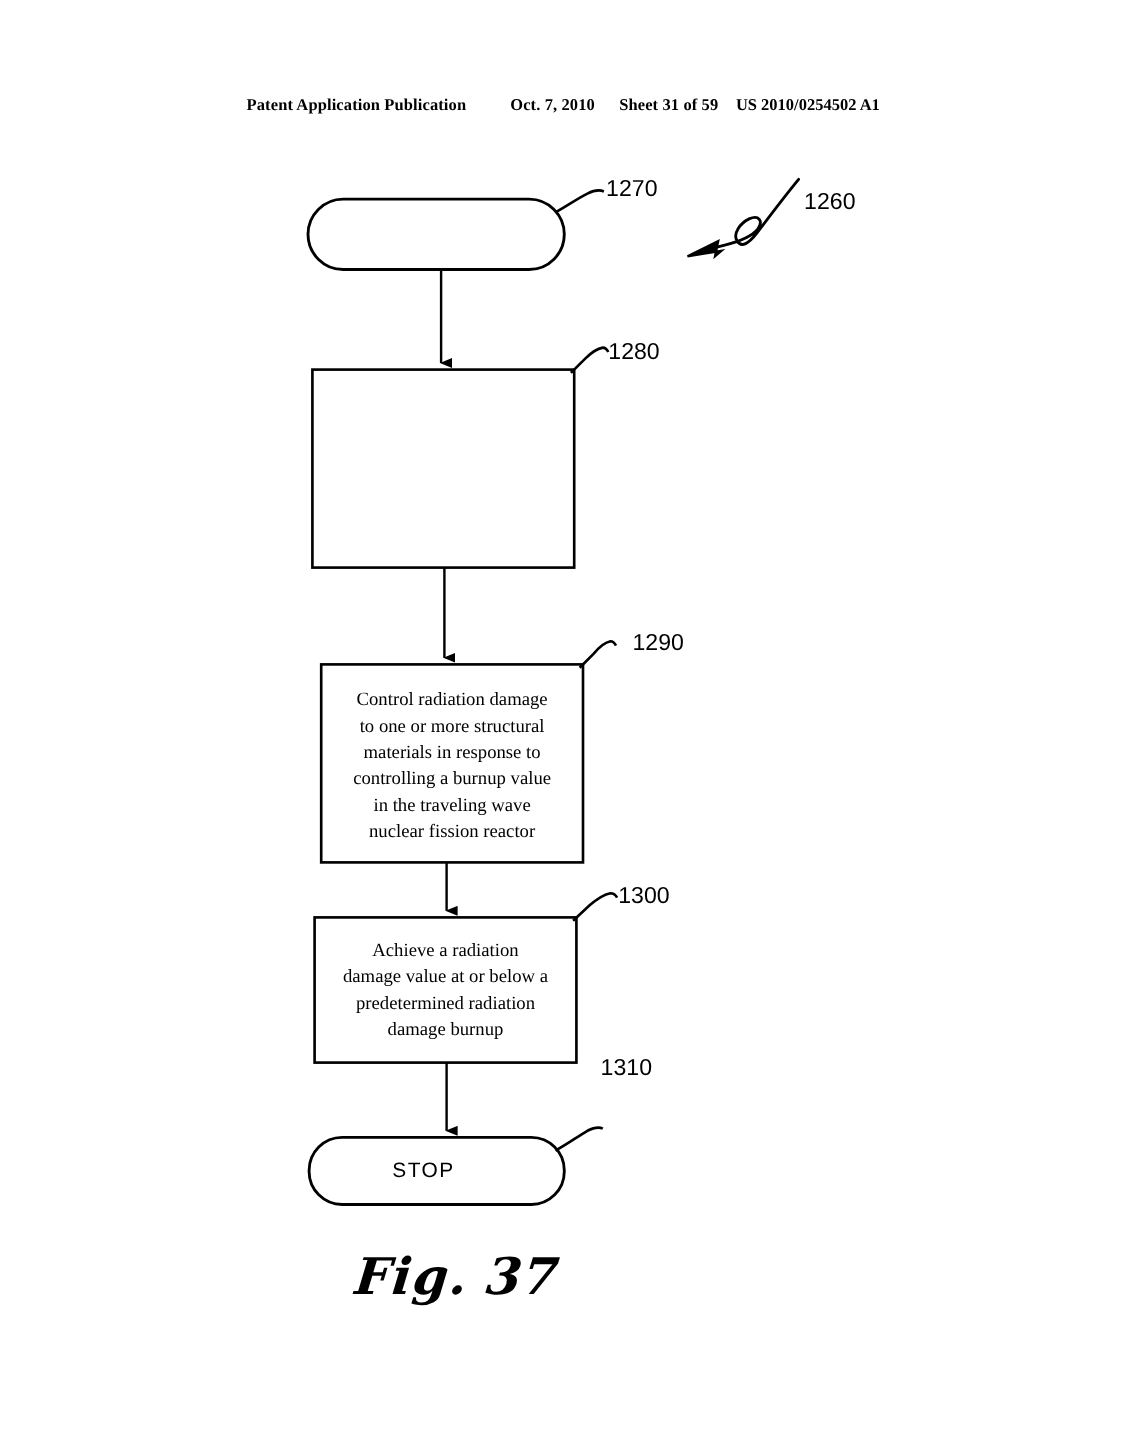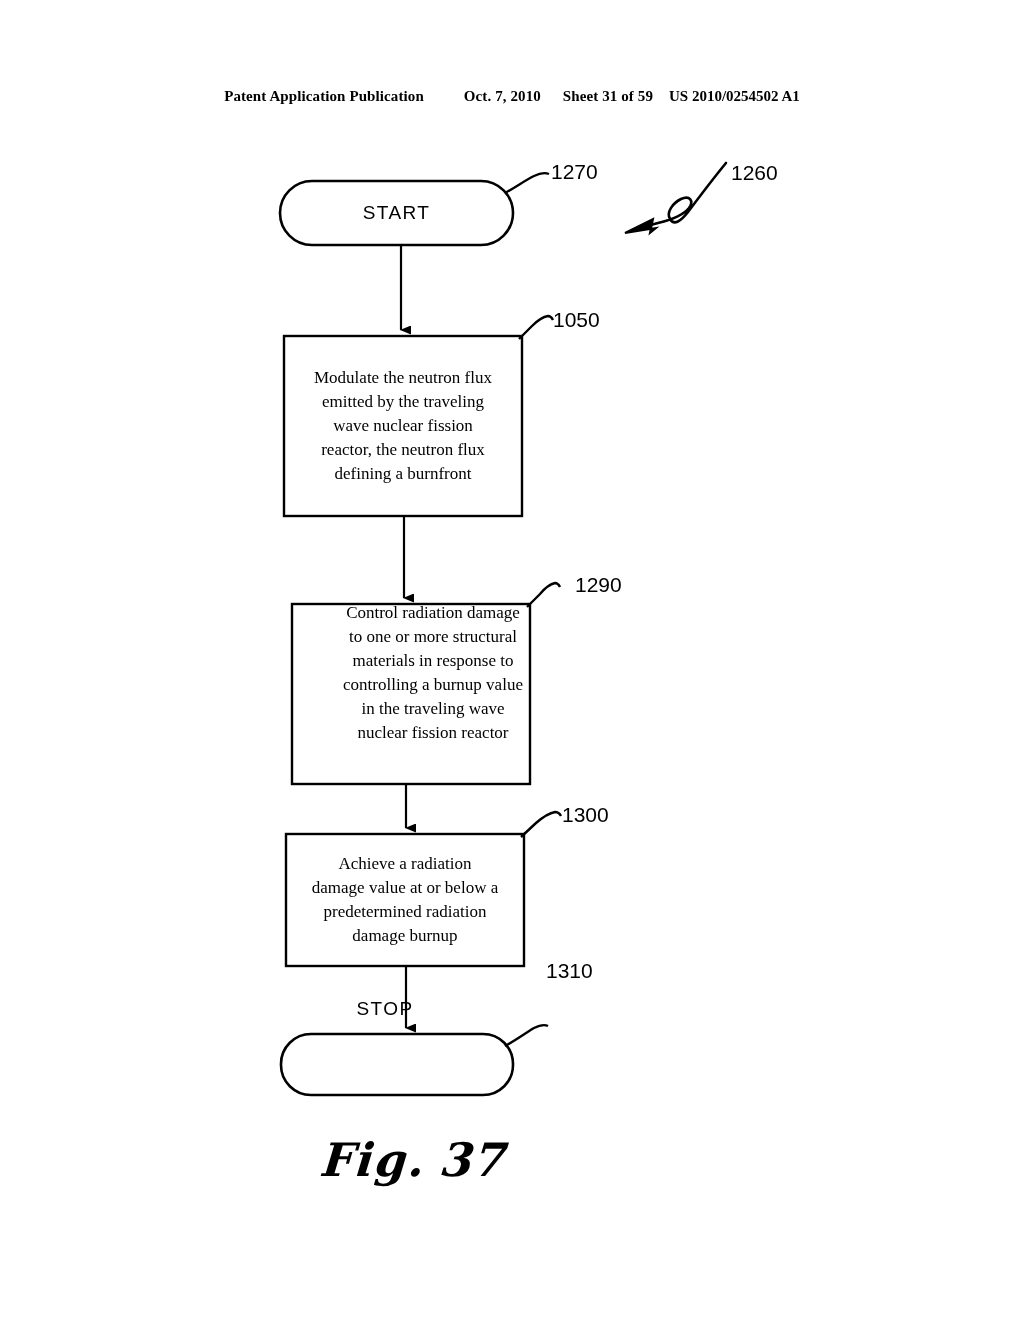--- a/index.html
+++ b/index.html
@@ -72,37 +72,37 @@
   }
   .process-label {
     font-family: "Liberation Serif", "DejaVu Serif", serif;
     font-size: 17px;
     line-height: 1.42;
     font-weight: 400;
   }
 
   
   #start-node-text { left: 280px; top: 181px; width: 233px; height: 64px; }
-  #stop-node-text  { left: 281px; top: 978px; width: 208px; height: 61px; }
+  #stop-node-text  { left: 281px; top: 1034px; width: 208px; height: 61px; }
 
   #box-1280-text { left: 284px; top: 336px; width: 238px; height: 180px; padding: 0 8px; }
-  #box-1290-text { left: 292px; top: 583px; width: 238px; height: 180px; padding: 0 6px; margin-left: 22px; }
+  #box-1290-text { left: 292px; top: 606px; width: 238px; height: 180px; padding: 0 6px; }
   #box-1300-text { left: 286px; top: 834px; width: 238px; height: 132px; padding: 0 6px; }
 
   
   .ref-num {
     position: absolute;
     font-family: "Liberation Sans", "DejaVu Sans", sans-serif;
     font-size: 21px;
     font-weight: 400;
     letter-spacing: 0px;
     white-space: nowrap;
   }
   #ref-1270 { left: 551px; top: 160px; }
-  #ref-1260 { left: 731px; top: 161px; }
+  #ref-1260 { left: 731px; top: 172px; }
   #ref-1280 { left: 553px; top: 308px; }
   #ref-1290 { left: 556px; top: 573px; margin-left: 19px; }
   #ref-1300 { left: 562px; top: 803px; }
   #ref-1310 { left: 546px; top: 959px; }
 
   
   #fig-caption {
     position: absolute;
     left: 0;
     top: 1133px;
@@ -162,31 +162,21 @@
 
     <path d="M 519 339 L 532 326 C 537 321 542 317 548 316 C 551 316 552 318 553 320" fill="none" stroke="#000000" stroke-width="2.4"></path>
 
     <path d="M 527 607 L 540 594 C 545 588 550 584 555 583 C 558 583 559 585 560 587" fill="none" stroke="#000000" stroke-width="2.4"></path>
 
     <path d="M 521 837 L 536 823 C 543 817 549 813 555 812 C 559 812 560 814 561 816" fill="none" stroke="#000000" stroke-width="2.4"></path>
 
     <path d="M 505 1046 C 516 1040 524 1034 534 1028 C 540 1025 544 1024 548 1026" fill="none" stroke="#000000" stroke-width="2.4"></path>
   </svg>
 
-  <div id="start-node-text" class="node-text terminator-label">START</div>
-
-  <div id="box-1280-text" class="node-text process-label">
-    <div>
-      <div>Modulate the neutron flux</div>
-      <div>emitted by the traveling</div>
-      <div>wave nuclear fission</div>
-      <div>reactor, the neutron flux</div>
-      <div>defining a burnfront</div>
-    </div>
-  </div>
+
 
   <div id="box-1290-text" class="node-text process-label">
     <div>
       <div>Control radiation damage</div>
       <div>to one or more structural</div>
       <div>materials in response to</div>
       <div>controlling a burnup value</div>
       <div>in the traveling wave</div>
       <div>nuclear fission reactor</div>
     </div>
@@ -198,20 +188,20 @@
       <div>damage value at or below a</div>
       <div>predetermined radiation</div>
       <div>damage burnup</div>
     </div>
   </div>
 
   <div id="stop-node-text" class="node-text terminator-label">STOP</div>
 
   <div id="ref-1270" class="ref-num">1270</div>
   <div id="ref-1260" class="ref-num">1260</div>
-  <div id="ref-1280" class="ref-num">1050</div>
+  <div id="ref-1280" class="ref-num">1280</div>
   <div id="ref-1290" class="ref-num">1290</div>
   <div id="ref-1300" class="ref-num">1300</div>
   <div id="ref-1310" class="ref-num">1310</div>
 
   <div id="fig-caption">Fig. 37</div>
 
 </div>
 
 </body></html>

